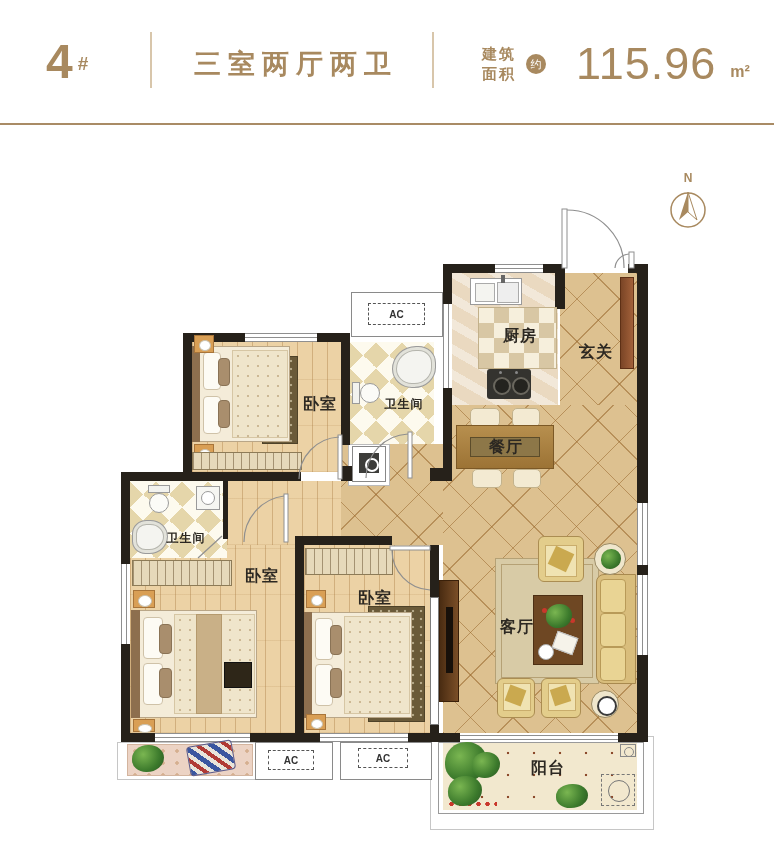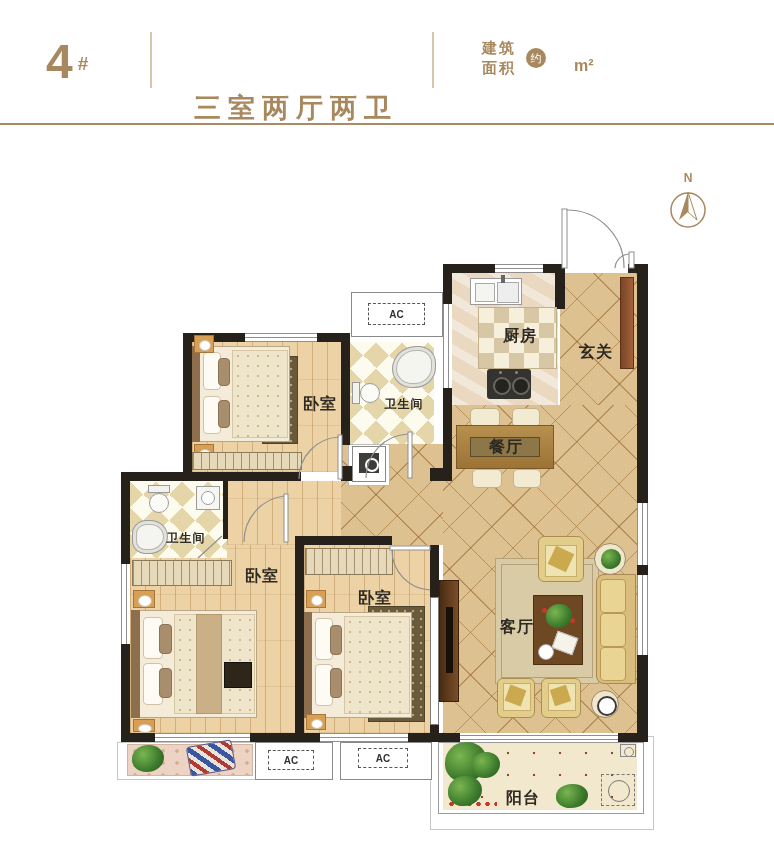--- a/index.html
+++ b/index.html
@@ -4,21 +4,21 @@
 <style>
   html,body{margin:0;padding:0;}
   body{width:774px;height:842px;background:#ffffff;position:relative;overflow:hidden;
        font-family:"Liberation Sans","DejaVu Sans",sans-serif;}
   .abs{position:absolute;}
   
   .hdr-num{position:absolute;left:46px;top:34px;color:#a8895f;font-size:48px;font-weight:600;letter-spacing:1px;}
   .hdr-hash{font-size:19px;font-weight:600;vertical-align:8px;margin-left:4px;}
   .vdiv{position:absolute;top:32px;width:2px;height:56px;background:#d8c6ab;}
   .hdr-title{position:absolute;left:168px;top:46px;width:256px;text-align:center;color:#a8895f;
-             font-size:27px;font-weight:600;letter-spacing:7px;margin-top:44px;}
+             font-size:27px;font-weight:600;letter-spacing:7px;}
   .area-wrap{position:absolute;left:482px;top:38px;display:flex;align-items:center;}
   .area-lbl{color:#a8895f;font-size:15px;font-weight:600;line-height:20px;letter-spacing:2px;}
   .approx{width:20px;height:20px;border-radius:50%;background:#a8895f;color:#fff;font-size:11px;
           display:flex;align-items:center;justify-content:center;margin:0 14px 0 10px;}
   .area-val{color:#a8895f;font-size:45px;font-weight:500;letter-spacing:1px;margin-left:16px;}
   .area-unit{color:#a8895f;font-size:16px;font-weight:600;margin:16px 0 0 14px;}
   .hrule{position:absolute;left:0;top:123px;width:774px;height:2px;background:#a98b65;}
   
   .wall{position:absolute;background:#26211a;}
   .winH{position:absolute;background:#fff;
@@ -80,20 +80,21 @@
 <div class="hdr-num"><span>4</span><span class="hdr-hash">#</span></div>
 <div class="vdiv" style="left:150px;"></div>
 <div class="hdr-title">三室两厅两卫</div>
 <div class="vdiv" style="left:432px;"></div>
 <div class="area-wrap">
   <div class="area-lbl">
     <div>建筑</div>
     <div>面积</div>
   </div>
   <div class="approx">约</div>
+  <div class="area-val">115.96</div>
   <div class="area-unit">m²</div>
 </div>
 <div class="hrule"></div>
 
 <svg class="abs" style="left:660px;top:168px;" width="56" height="70">
   <text x="28" y="14" text-anchor="middle" font-size="12" font-weight="bold" fill="#a8895f">N</text>
   <circle cx="28" cy="42" r="17" fill="none" stroke="#a8895f" stroke-width="1.5"></circle>
   <polygon points="28,24 19,52 28,44" fill="#a8895f"></polygon>
   <polygon points="28,24 37,52 28,44" fill="#ffffff" stroke="#a8895f" stroke-width="1"></polygon>
 </svg>
@@ -335,17 +336,17 @@
 <div class="plant" style="left:448px;top:776px;width:34px;height:30px;"></div>
 <div class="plant" style="left:472px;top:752px;width:28px;height:26px;"></div>
 <div class="plant" style="left:556px;top:784px;width:32px;height:24px;"></div>
 <div class="abs" style="left:447px;top:800px;width:50px;height:8px;background:radial-gradient(circle,#c9372b 2px,transparent 2.4px);background-size:9px 8px;"></div>
 <div class="abs" style="left:601px;top:774px;width:34px;height:32px;border:1px dashed #777;box-sizing:border-box;">
   <div style="position:absolute;left:6px;top:5px;width:20px;height:20px;border-radius:50%;border:1px solid #777;"></div>
 </div>
 <div class="abs" style="left:620px;top:744px;width:16px;height:13px;border:1px solid #888;box-sizing:border-box;">
   <div style="position:absolute;left:3px;top:2px;width:8px;height:8px;border-radius:50%;border:1px solid #888;"></div>
 </div>
-<div class="lbl" style="left:523px;top:768px;margin-top:30px;">阳台</div>
+<div class="lbl" style="left:548px;top:768px;">阳台</div>
 
 <div class="plant" style="left:132px;top:745px;width:32px;height:27px;"></div>
 <div class="abs" style="left:188px;top:743px;width:44px;height:28px;border-radius:4px;transform:rotate(-10deg);border:1px solid #5a5a8a;
      background:repeating-linear-gradient(45deg,#3a56a0 0 5px,#e8e4da 5px 9px,#b03a35 9px 13px,#e8e4da 13px 17px);"></div>
 
 </body></html>

